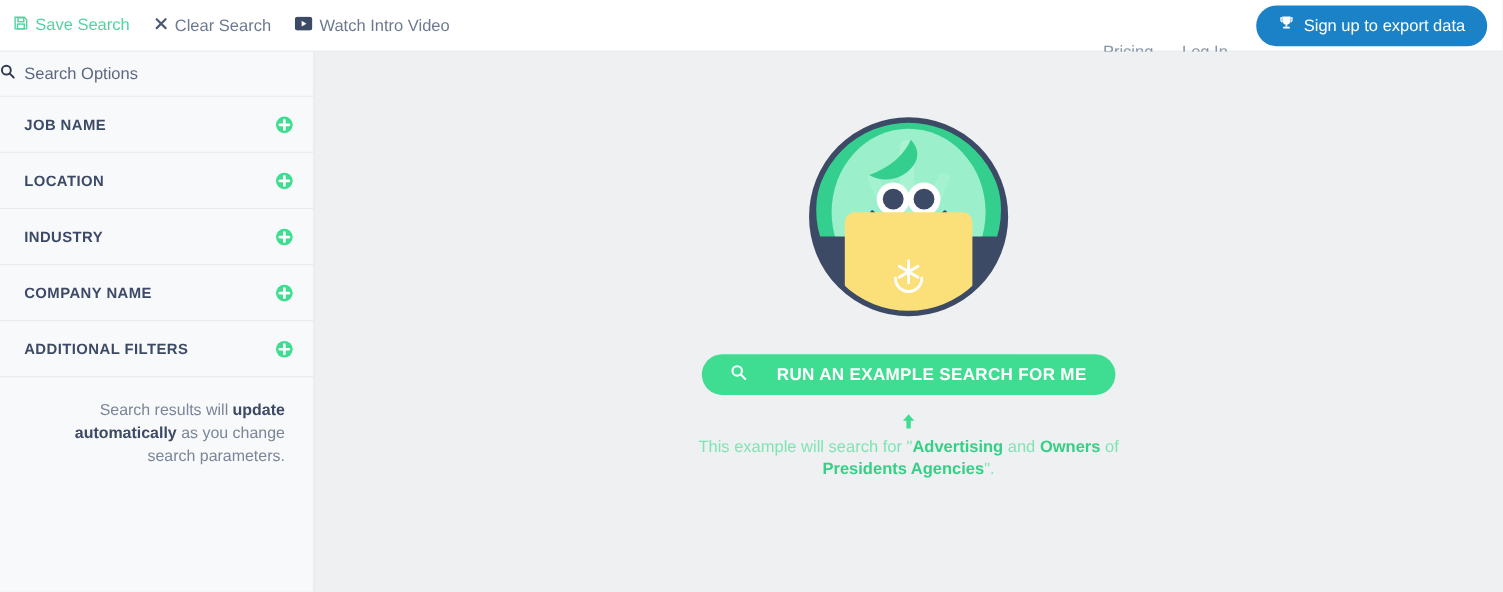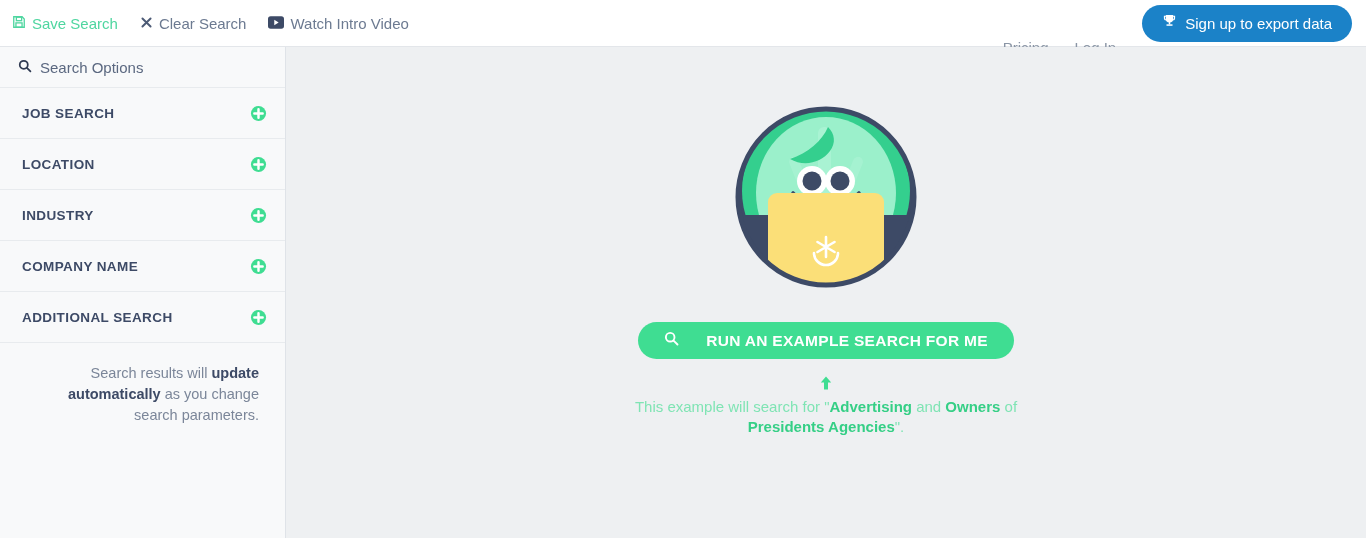--- a/index.html
+++ b/index.html
@@ -90,21 +90,21 @@
     border-right: 1px solid #dfe3e8;
     display: flex;
     flex-direction: column;
   }
 
   .sidebar-title {
     height: 41px;
     display: flex;
     align-items: center;
     gap: 8px;
-    padding: 0 18px;
+    padding: 0 0;
     font-size: 15px;
     color: #5b6880;
     border-bottom: 1px solid #e8ebee;
   }
 
   .filter-row {
     height: 51px;
     display: flex;
     align-items: center;
     justify-content: space-between;
@@ -267,21 +267,21 @@
       <span>
         <svg width="14" height="14" viewBox="0 0 16 16" fill="none" stroke="#2f3a52" stroke-width="2">
           <circle cx="6.6" cy="6.6" r="4.6"></circle>
           <path d="M10.2 10.2L14.2 14.2" stroke-linecap="round"></path>
         </svg>
       </span>
       <span>Search Options</span>
     </div>
 
     <div class="filter-row">
-      <span class="filter-label">JOB SEARCH</span>
+      <span class="filter-label">JOB NAME</span>
       <span class="plus-icon">
         <svg width="17" height="17" viewBox="0 0 18 18">
           <circle cx="9" cy="9" r="8" fill="#3fdd92"></circle>
           <path d="M9 4.6v8.8M4.6 9h8.8" stroke="#ffffff" stroke-width="2.6" stroke-linecap="round"></path>
         </svg>
       </span>
     </div>
 
     <div class="filter-row">
       <span class="filter-label">LOCATION</span>
@@ -307,21 +307,21 @@
       <span class="filter-label">COMPANY NAME</span>
       <span class="plus-icon">
         <svg width="17" height="17" viewBox="0 0 18 18">
           <circle cx="9" cy="9" r="8" fill="#3fdd92"></circle>
           <path d="M9 4.6v8.8M4.6 9h8.8" stroke="#ffffff" stroke-width="2.6" stroke-linecap="round"></path>
         </svg>
       </span>
     </div>
 
     <div class="filter-row">
-      <span class="filter-label">ADDITIONAL SEARCH</span>
+      <span class="filter-label">ADDITIONAL FILTERS</span>
       <span class="plus-icon">
         <svg width="17" height="17" viewBox="0 0 18 18">
           <circle cx="9" cy="9" r="8" fill="#3fdd92"></circle>
           <path d="M9 4.6v8.8M4.6 9h8.8" stroke="#ffffff" stroke-width="2.6" stroke-linecap="round"></path>
         </svg>
       </span>
     </div>
 
     <div class="sidebar-note">
       <span>Search results will </span><b>update automatically</b><span> as you change search parameters.</span>

